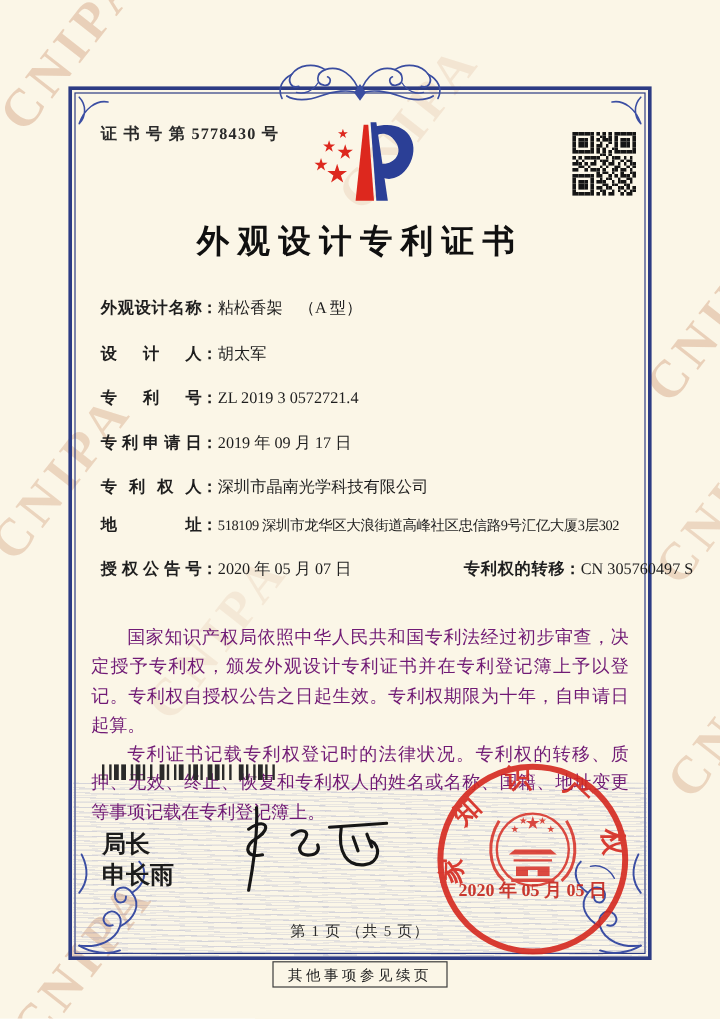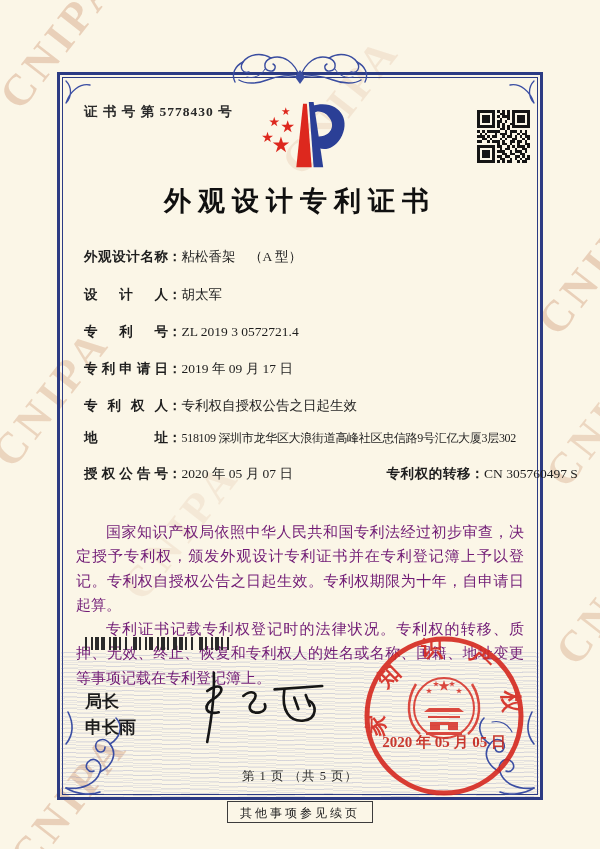--- a/index.html
+++ b/index.html
@@ -58,21 +58,21 @@
   .notice{position:absolute;left:76px;top:520px;width:448px;z-index:2;
           font-size:15px;line-height:1.62;color:#701a75;text-align:justify;}
   .notice p{margin:0;text-indent:2em;}
 
   
   .barcode{position:absolute;left:85px;top:637px;height:13px;display:flex;z-index:2;}
   .bar{background:#2a2a2a;height:100%;}
   .bar-space{height:100%;}
   .official{position:absolute;left:85px;z-index:3;
             font-family:"Liberation Sans","DejaVu Sans",sans-serif;
-            font-weight:700;font-size:17px;color:#1c1c1c;}
+            font-weight:700;font-size:20px;color:#1c1c1c;}
   .official-title{top:690px;}
   .official-name{top:716px;}
   .signature{position:absolute;left:186px;top:668px;z-index:3;}
   .seal{position:absolute;left:358px;top:630px;z-index:4;}
   .page-info{position:absolute;left:0;top:768px;width:100%;text-align:center;
              font-size:12.5px;letter-spacing:1px;color:#2b2b2b;z-index:3;}
   .cont-note{position:absolute;left:50%;top:801px;transform:translateX(-50%);
              border:1px solid #3c3c3c;background:#fbf6e7;padding:3px 12px 0;
              font-size:12px;letter-spacing:3px;color:#222;z-index:5;white-space:nowrap;}
 </style>
@@ -645,21 +645,21 @@
   <div class="frow" style="top:286px;">
     <span class="flabel">设计人</span><span class="colon">：</span><span class="fvalue">胡太军</span>
   </div>
   <div class="frow" style="top:323px;">
     <span class="flabel">专利号</span><span class="colon">：</span><span class="fvalue">ZL 2019 3 0572721.4</span>
   </div>
   <div class="frow" style="top:360px;">
     <span class="flabel">专利申请日</span><span class="colon">：</span><span class="fvalue">2019 年 09 月 17 日</span>
   </div>
   <div class="frow" style="top:397px;">
-    <span class="flabel">专利权人</span><span class="colon">：</span><span class="fvalue">专利权自授权公告之日起生效</span>
+    <span class="flabel">专利权人</span><span class="colon">：</span><span class="fvalue">深圳市晶南光学科技有限公司</span>
   </div>
   <div class="frow" style="top:429px;">
     <span class="flabel">地址</span><span class="colon">：</span><span class="fvalue addr">518109 深圳市龙华区大浪街道高峰社区忠信路9号汇亿大厦3层302</span>
   </div>
   <div class="frow" style="top:465px;">
     <span class="flabel">授权公告号</span><span class="colon">：</span><span class="fvalue fvalue-fixed">2020 年 05 月 07 日</span><span class="label2">专利权的转移</span><span class="colon">：</span><span class="fvalue">CN 305760497 S</span>
   </div>
 
   <div class="notice">
     <p>国家知识产权局依照中华人民共和国专利法经过初步审查，决定授予专利权，颁发外观设计专利证书并在专利登记簿上予以登记。专利权自授权公告之日起生效。专利权期限为十年，自申请日起算。</p>

